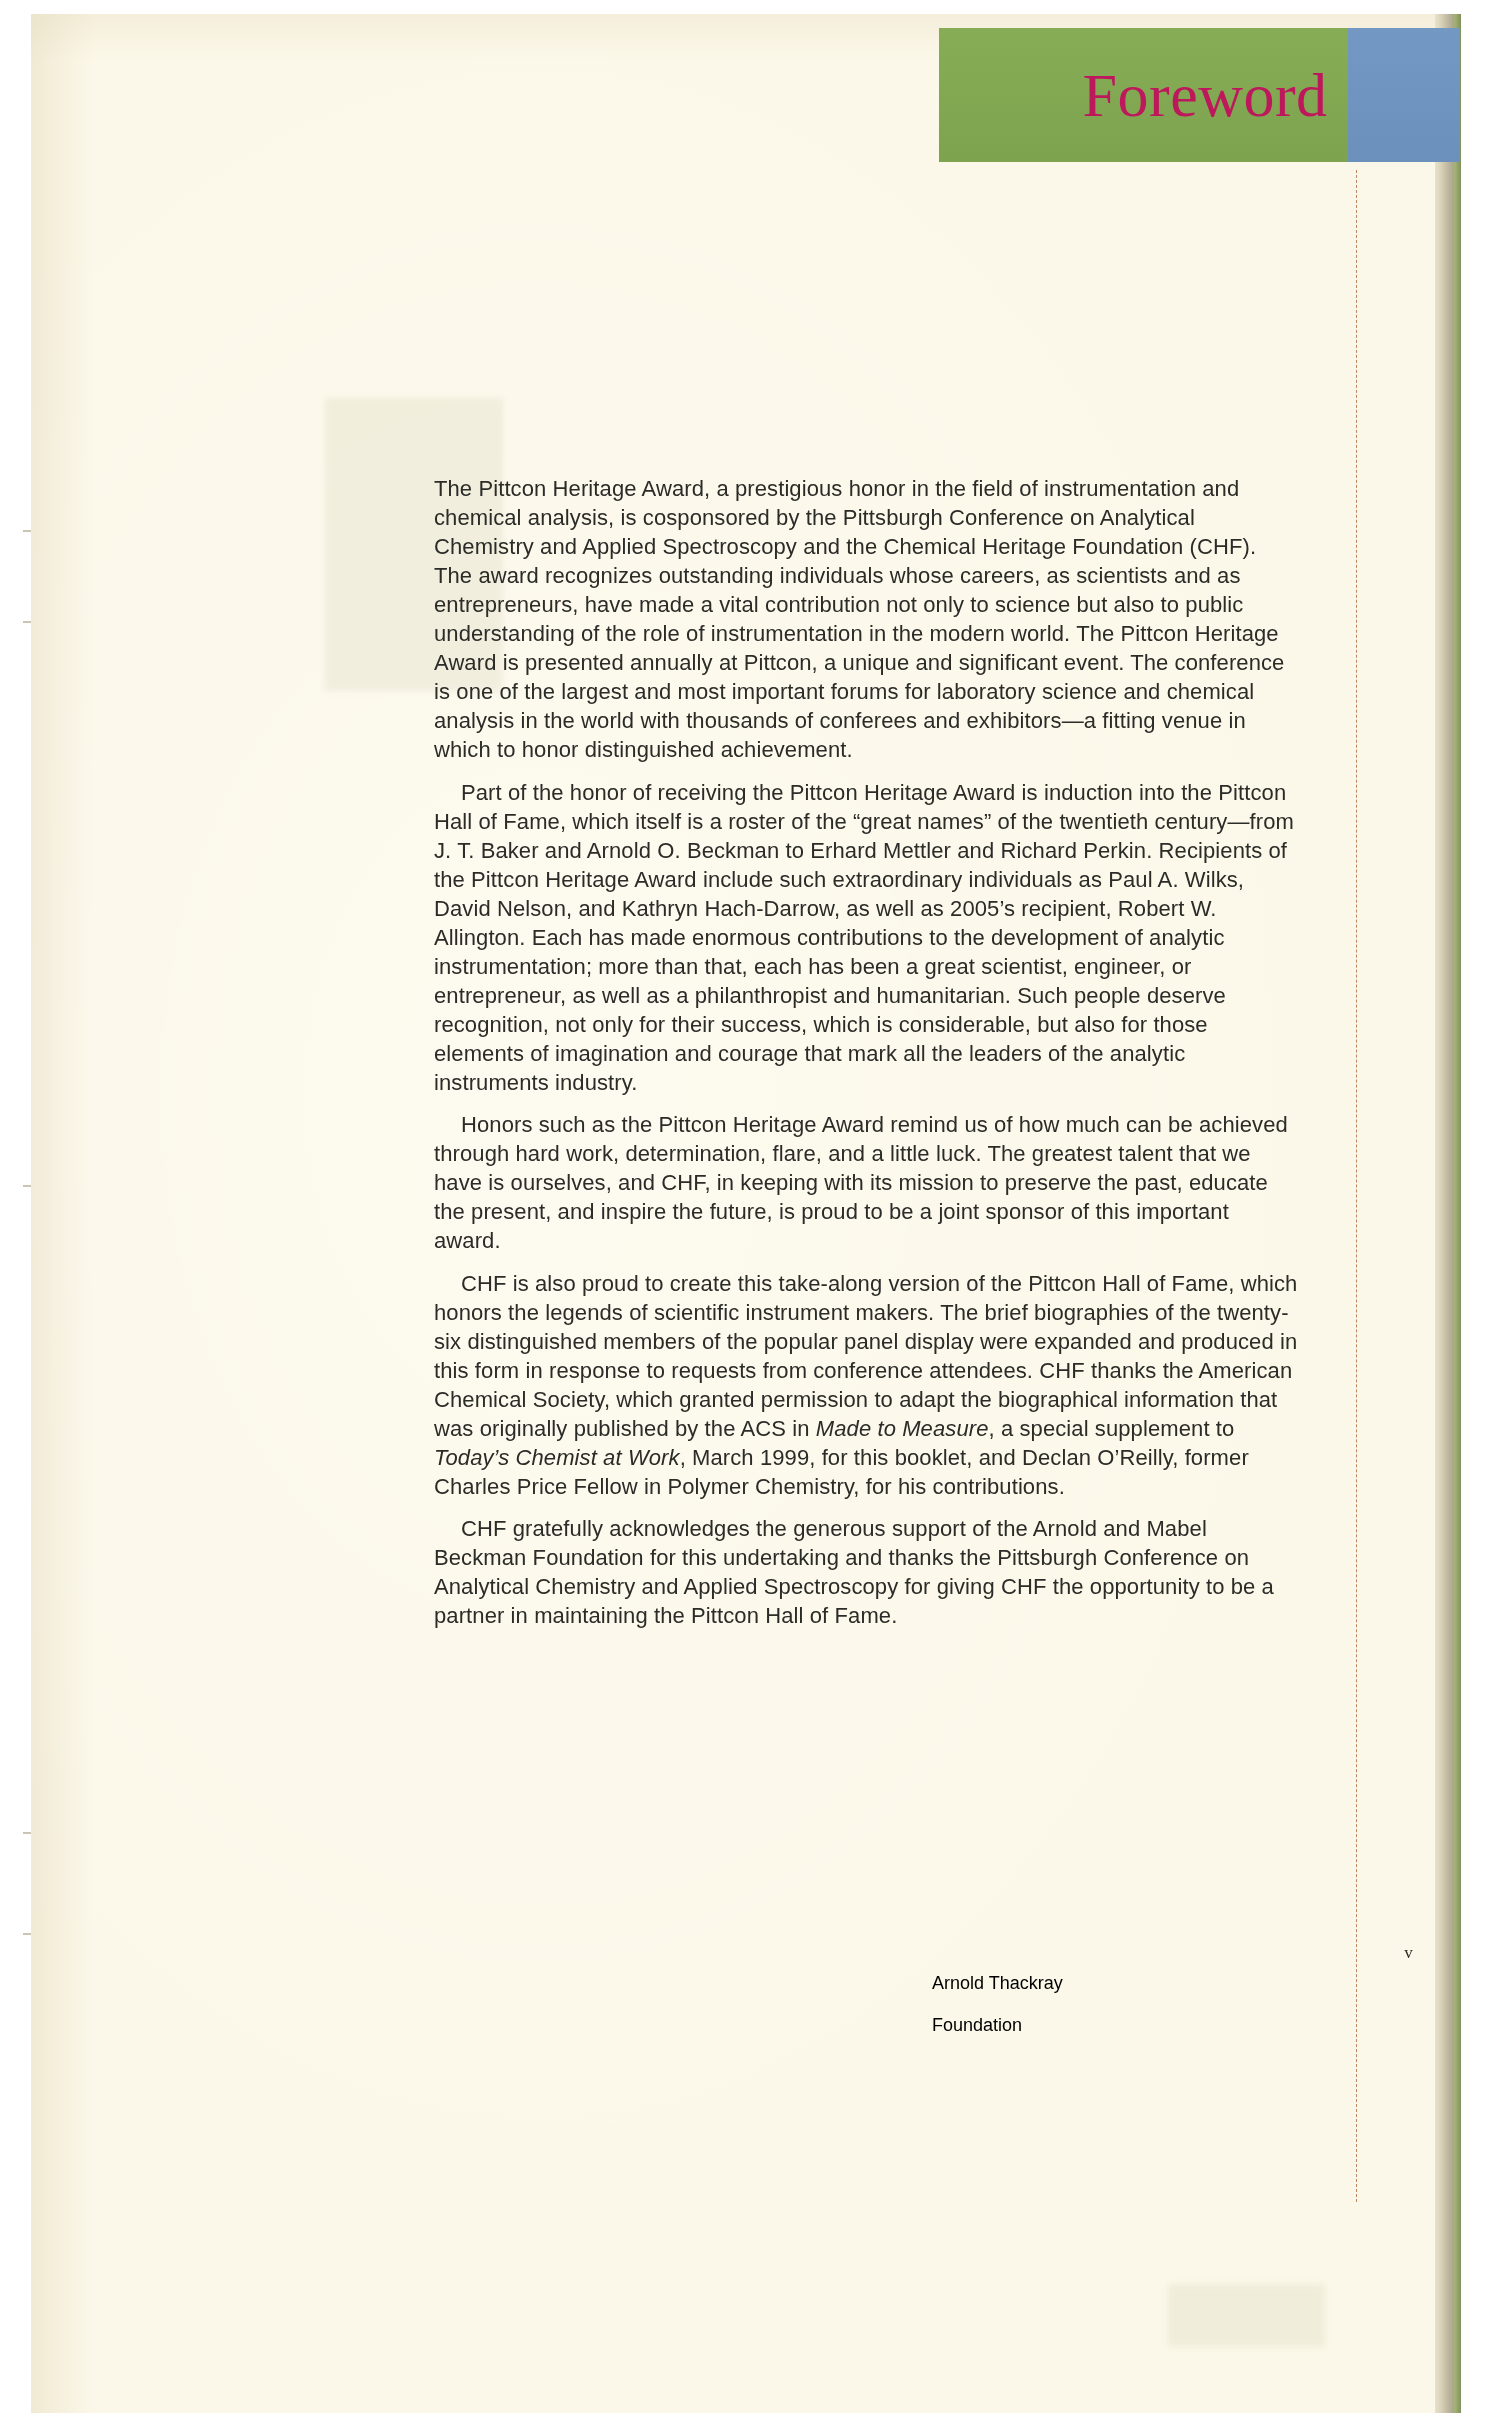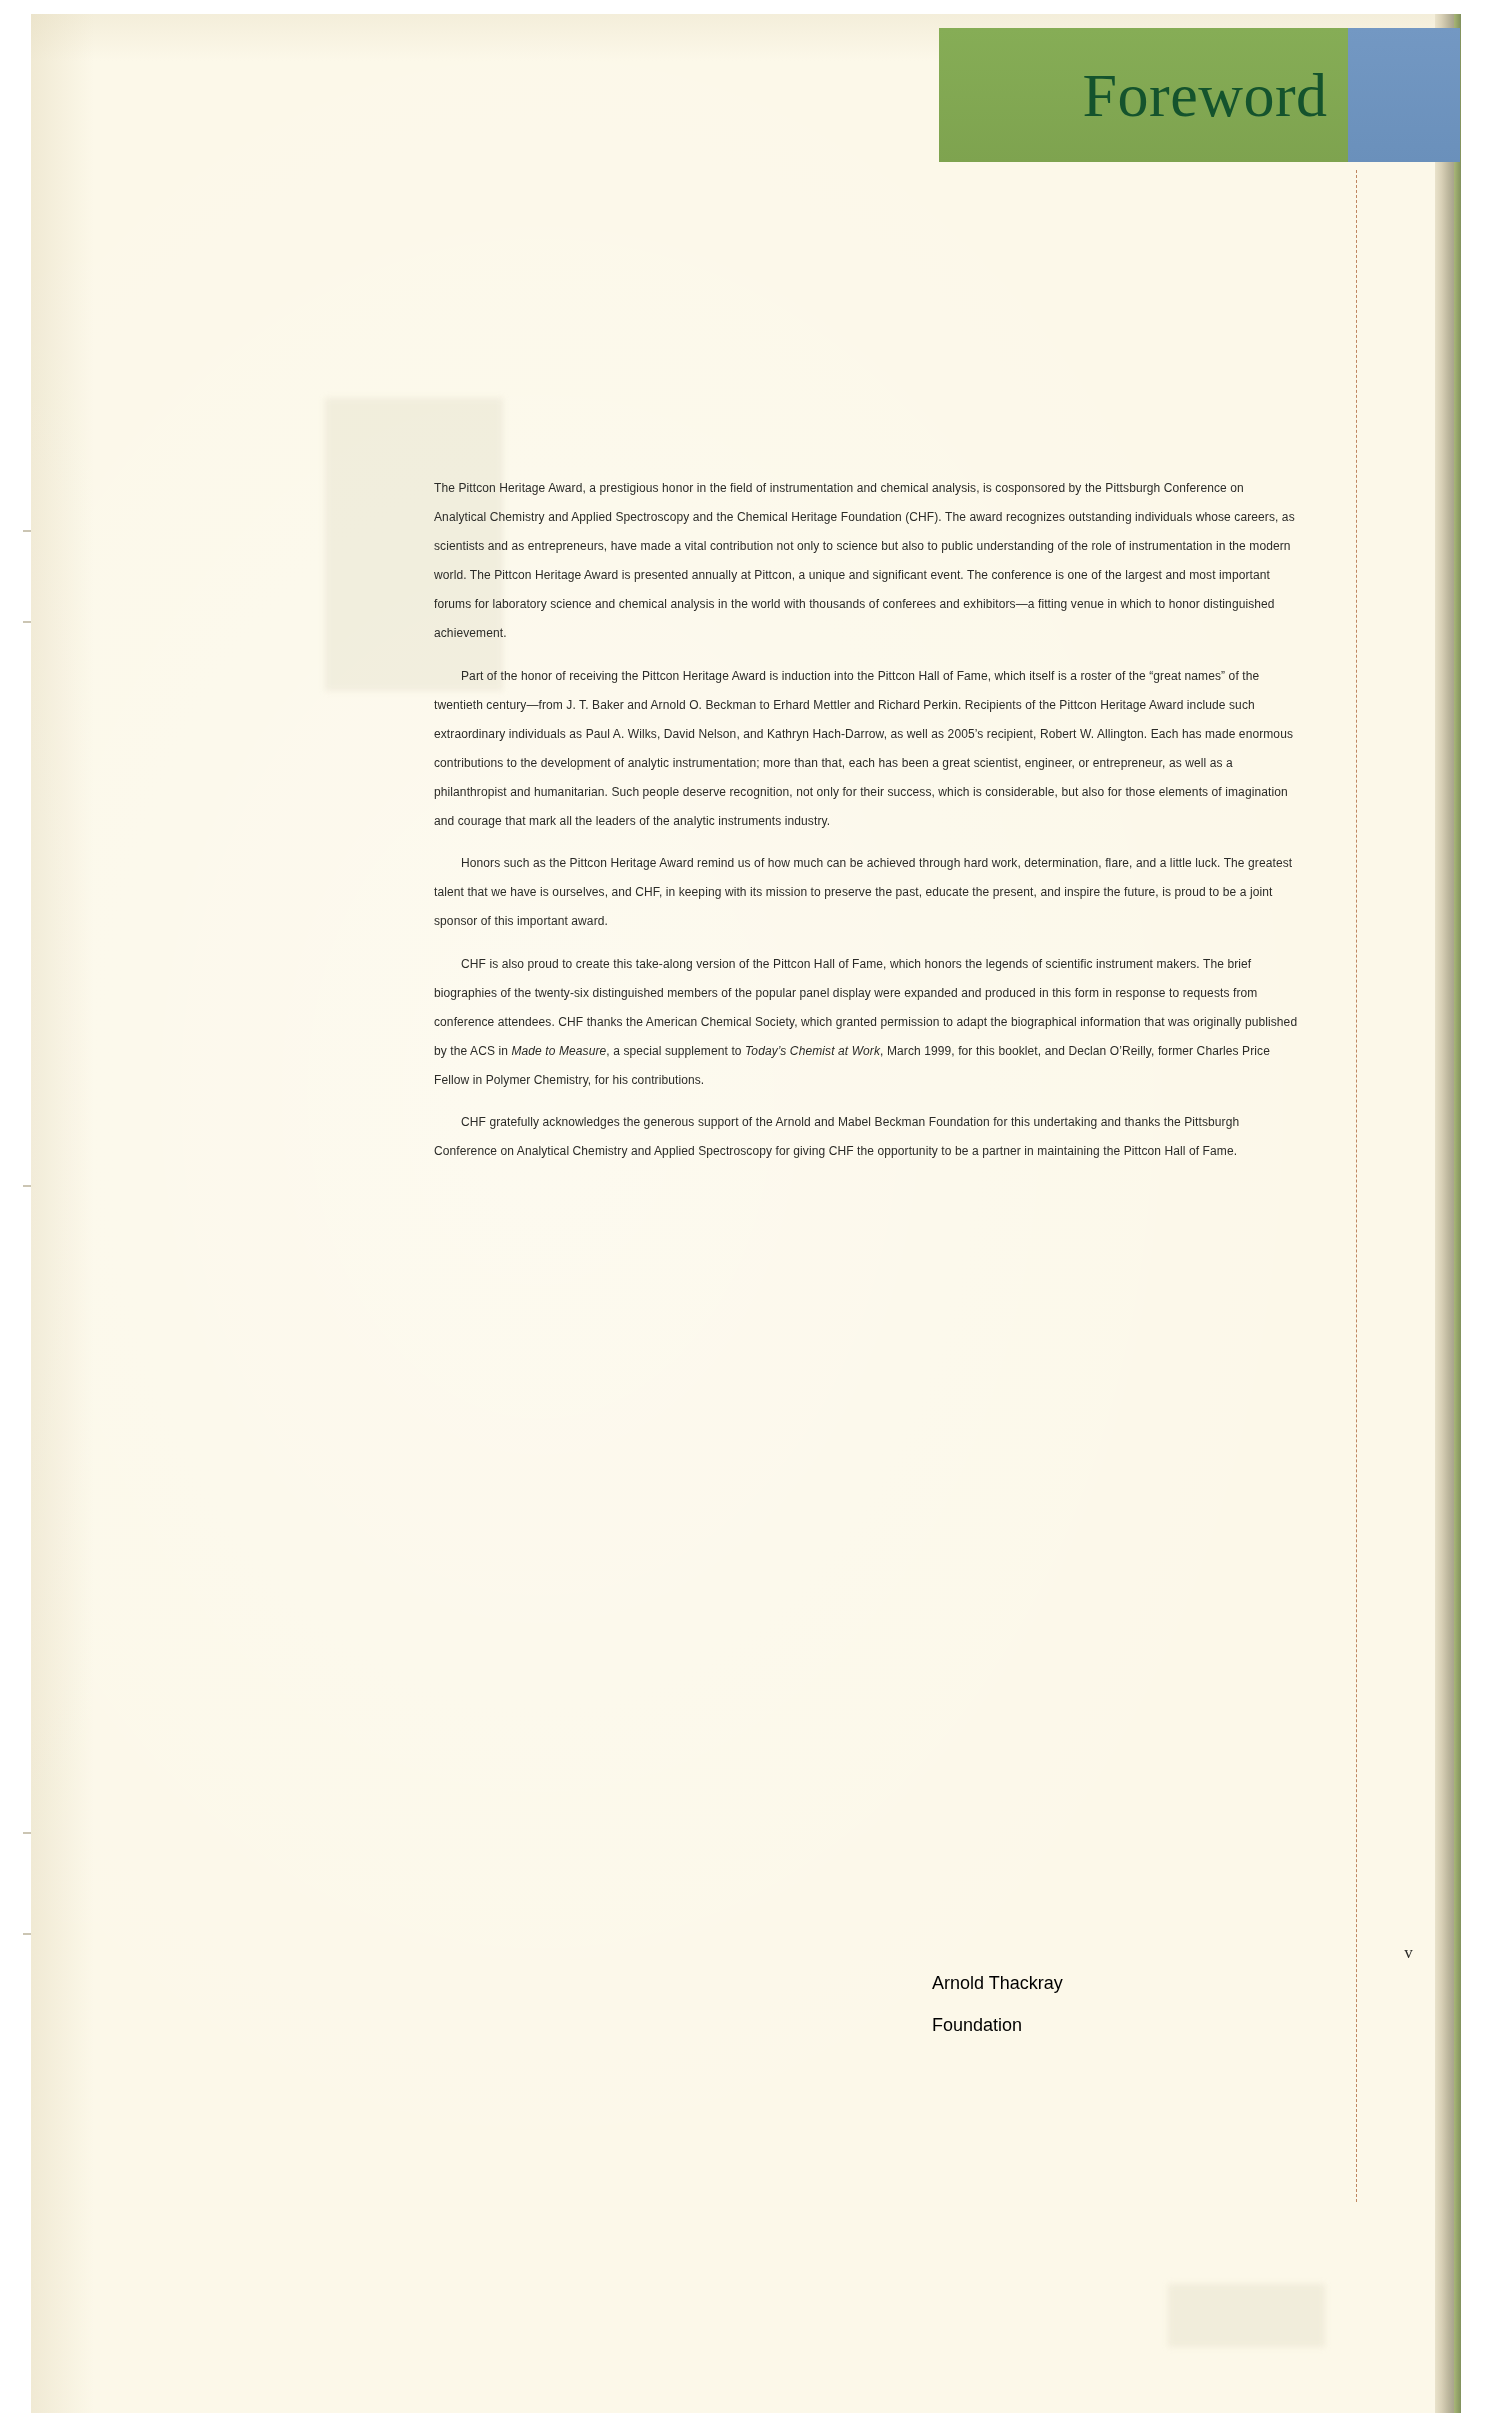--- a/index.html
+++ b/index.html
@@ -124,21 +124,21 @@
     position: absolute;
     left: 939px;
     top: 28px;
     width: 398px;
     height: 134px;
     display: flex;
     align-items: center;
     justify-content: flex-end;
     padding-right: 9.4px;
     box-sizing: border-box;
-    color: #14532d;
+    color: #be185d;
     font-family: "Liberation Serif", serif;
     font-size: 62px;
     line-height: 1;
     letter-spacing: 0.5px;
   }
 
   
   #dashed-rule {
     position: absolute;
     left: 1356px;
@@ -149,21 +149,21 @@
     opacity: .85;
   }
 
   
   #content {
     position: absolute;
     left: 434px;
     top: 474px;
     width: 864px;
     color: #2b2b28;
-    font-size: 12px;
+    font-size: 22px;
     line-height: 29px;
     letter-spacing: 0.1px;
     text-align: left;
   }
   #content p {
     margin: 0 0 13.6px 0;
   }
   #content p.indent {
     text-indent: 27px;
   }

